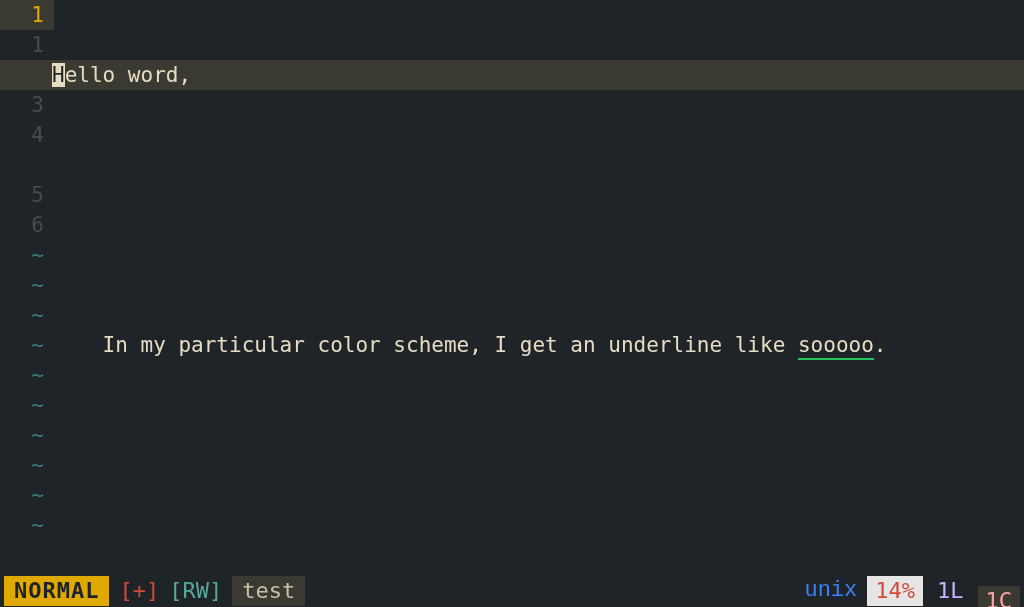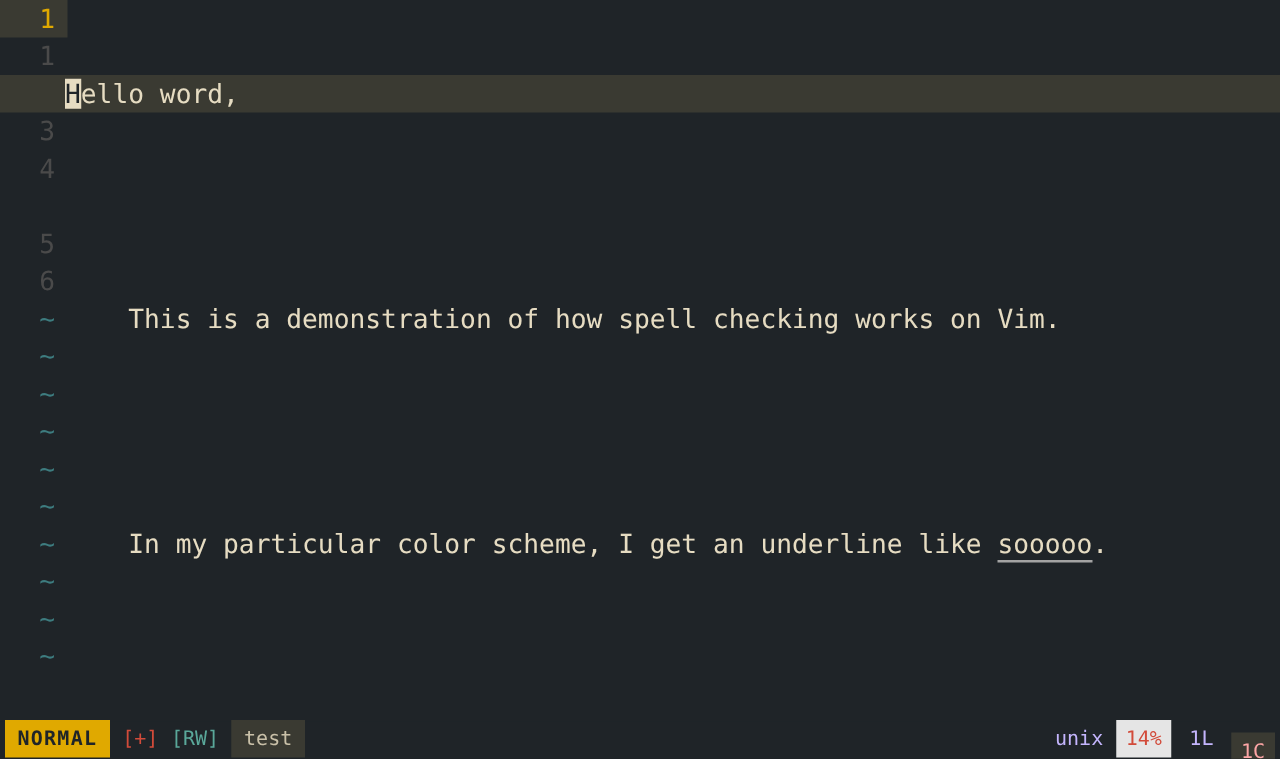--- a/index.html
+++ b/index.html
@@ -46,48 +46,48 @@
     margin-left: -52px;
     padding-left: 52px;
     margin-right: -10px;
     padding-right: 10px;
   }
   .cursor {
     background: #e6dcc2;
     color: #1f2428;
   }
   .spellbad {
-    border-bottom: 2px solid #a3a3a3;
+    border-bottom: 2px solid #22c55e;
     padding-bottom: 1px;
   }
   .statusline {
     height: 30px;
     display: flex;
     align-items: center;
     background: #1f2428;
-    font-size: 16px;
+    font-size: 22px;
     padding: 0 4px 2px 4px;
     gap: 10px;
   }
   .mode-badge {
     background: #e0a900;
     color: #1f2428;
     font-weight: bold;
     padding: 0 10px;
     letter-spacing: 1px;
   }
   .modified { color: #d24b3a; }
   .rw { color: #5aa89a; text-align: center; }
   .fname {
     background: #3a3a32;
     color: #c9c0a8;
     padding: 0 10px;
   }
   .spacer { flex: 1; }
-  .ff { color: #c4b5fd; }
+  .ff { color: #3b82f6; font-family: Liberation Mono, monospace; }
   .pct-box { background: #e5e5e5; padding: 0 8px; }
   .pct { color: #d24b3a; }
   .linenum { color: #c4b5fd; padding: 0 4px; }
   .colnum {
     background: #3a3a32;
     color: #fca5a5;
     padding: 0 8px;
     margin-top: 20px;
   }
 </style>
@@ -114,21 +114,20 @@
       <div class="row tilde">~</div>
       <div class="row tilde">~</div>
       <div class="row tilde">~</div>
       <div class="row tilde">~</div>
       <div class="row tilde">~</div>
     </div>
 
     <div class="textarea">
       <div class="row current-line-bg"><span class="cursor">H</span><span>ello word,</span></div>
       <div class="row"></div>
-      <div class="row">    This is a demonstration of how spell checking works on Vim.</div>
       <div class="row"></div>
       <div class="row"><span>    In my particular color scheme, I get an underline like </span><span class="spellbad">sooooo</span><span>.</span></div>
       
       
     </div>
   </div>
 
   <div class="statusline">
     <span class="mode-badge">NORMAL</span>
     <span class="modified">[+]</span>

